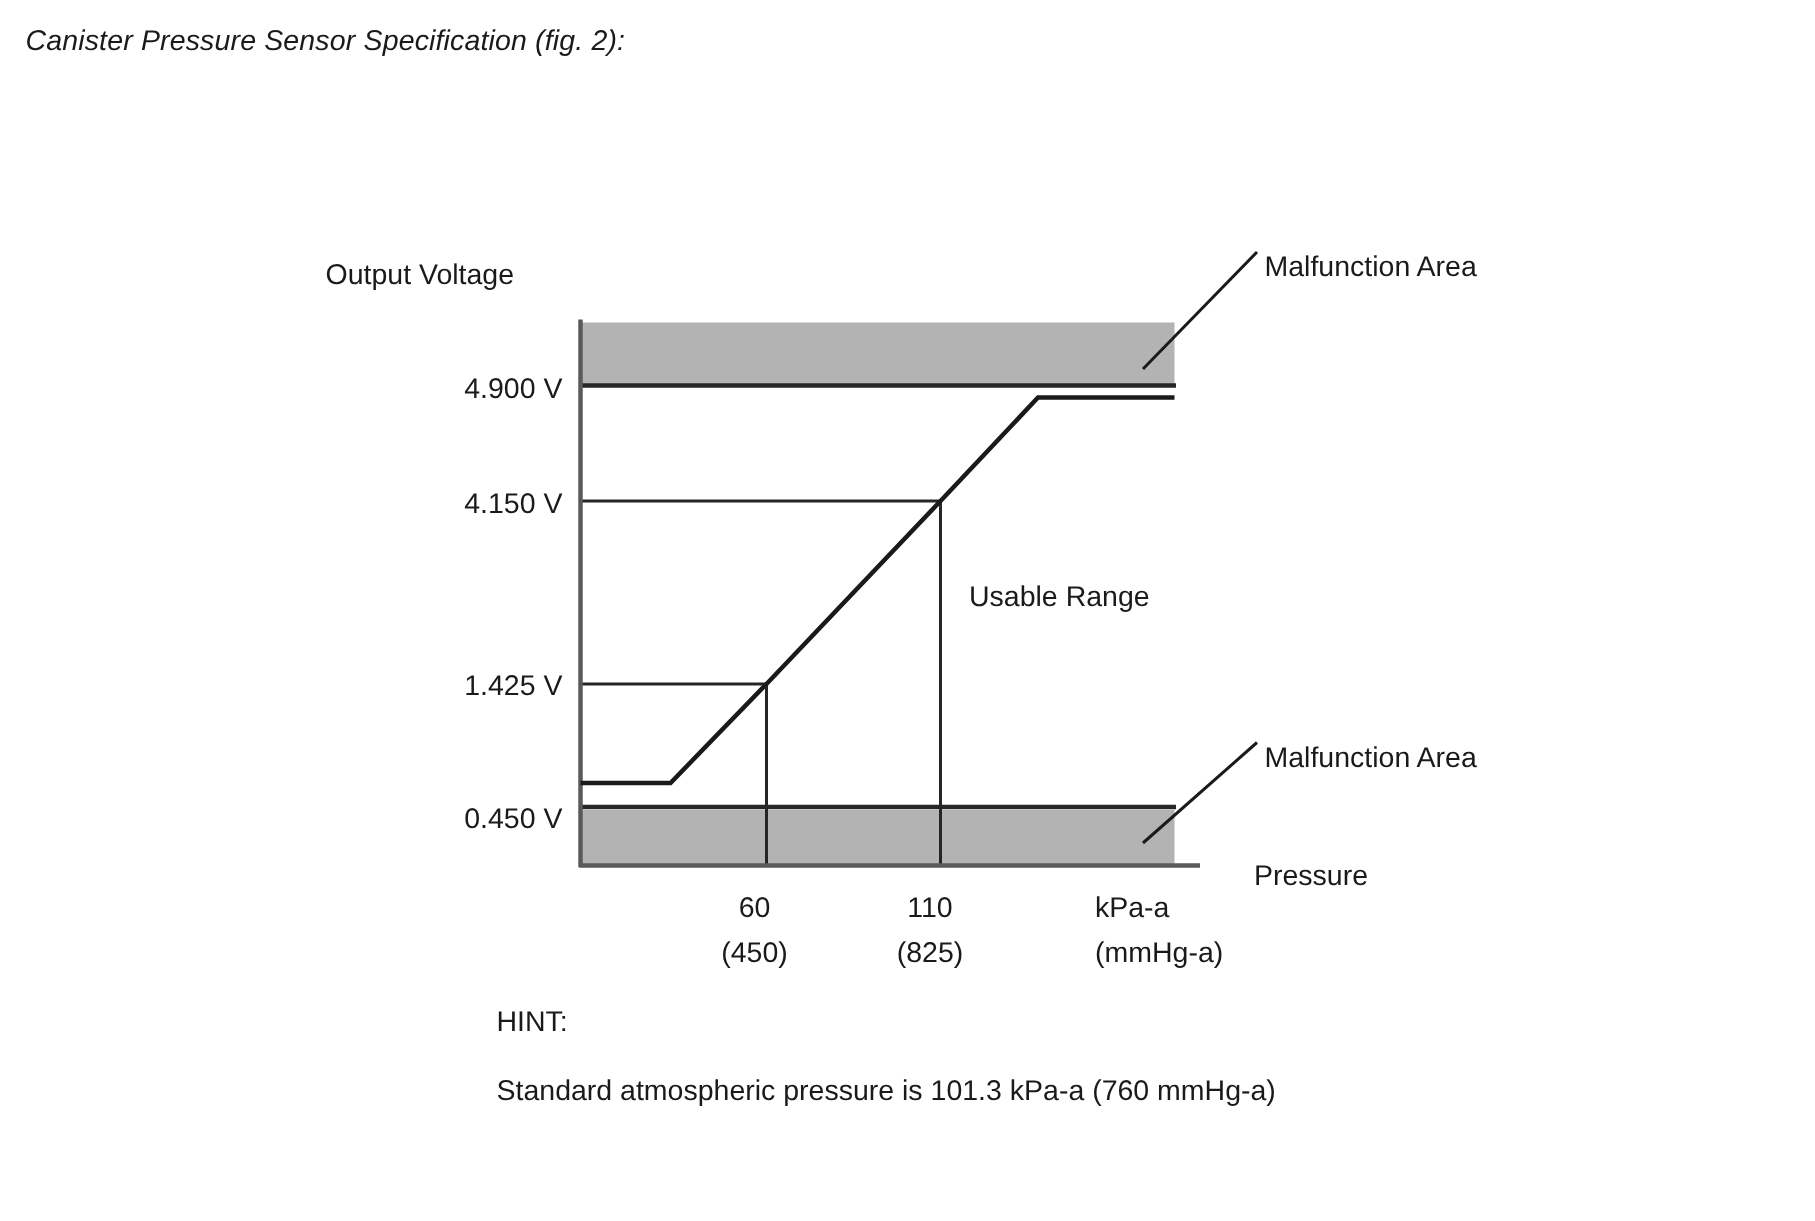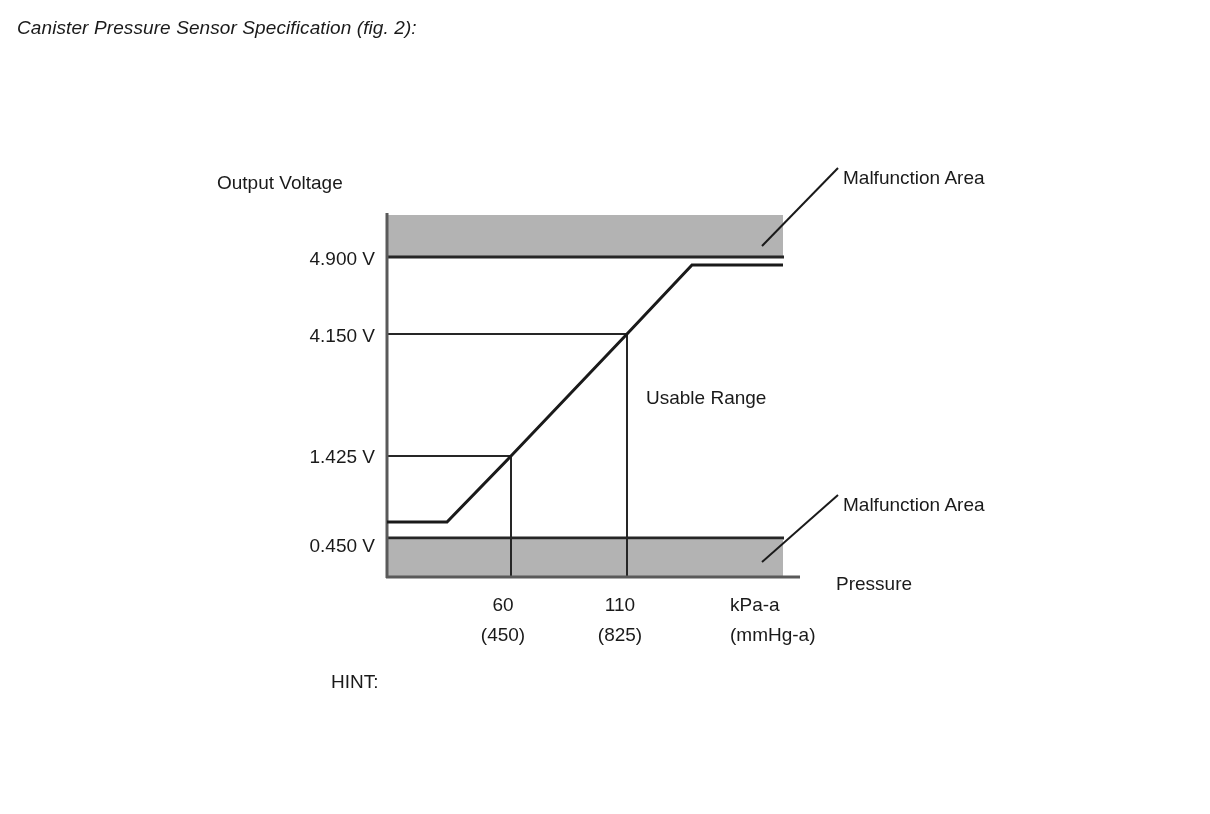--- a/index.html
+++ b/index.html
@@ -116,13 +116,14 @@
 
   <text class="annot-label" x="843" y="184">Malfunction Area</text>
 
   <text class="annot-label" x="843" y="511">Malfunction Area</text>
 
   <text class="annot-label" x="646" y="404">Usable Range</text>
 </svg>
 
 <div id="hint-block">
   <p id="hint-label">HINT:</p>
+  <p id="hint-text">Standard atmospheric pressure is 101.3 kPa-a (760 mmHg-a)</p>
 </div>
 
 </body></html>

